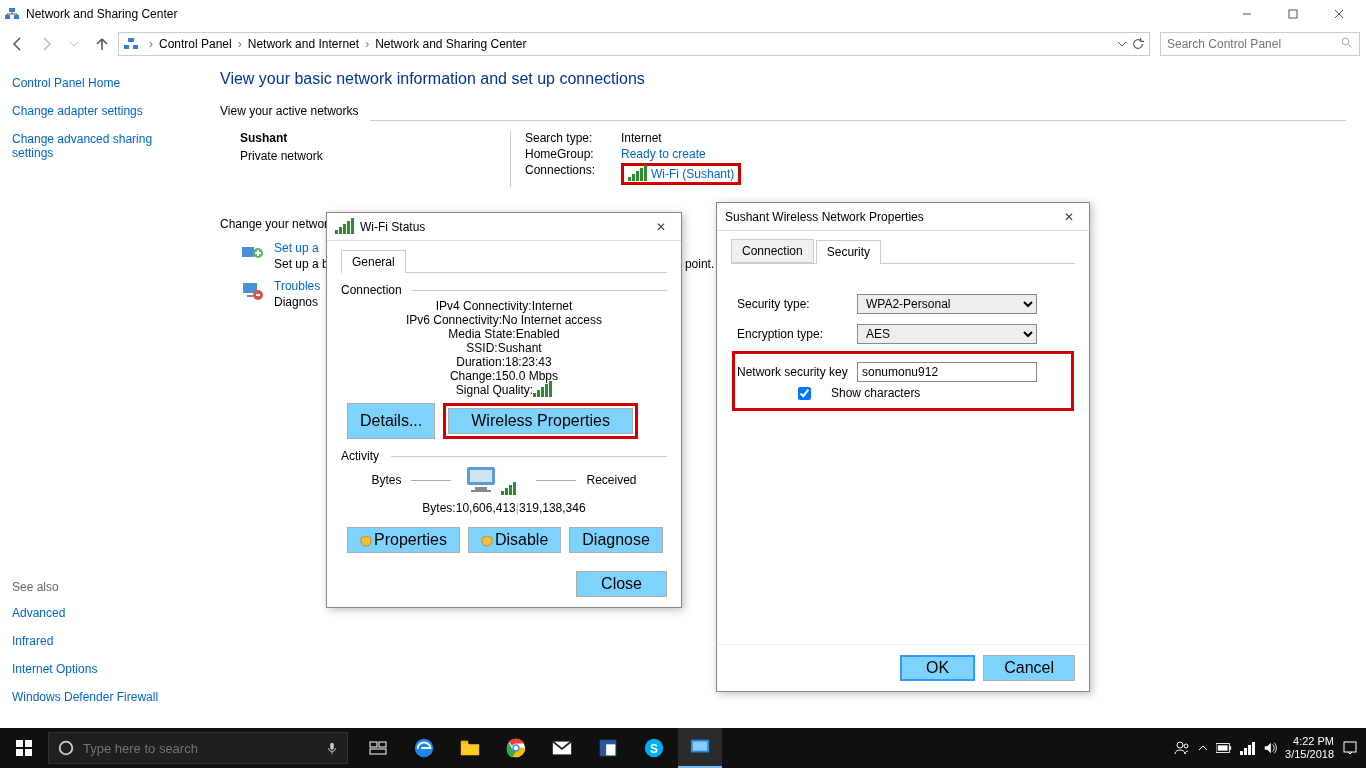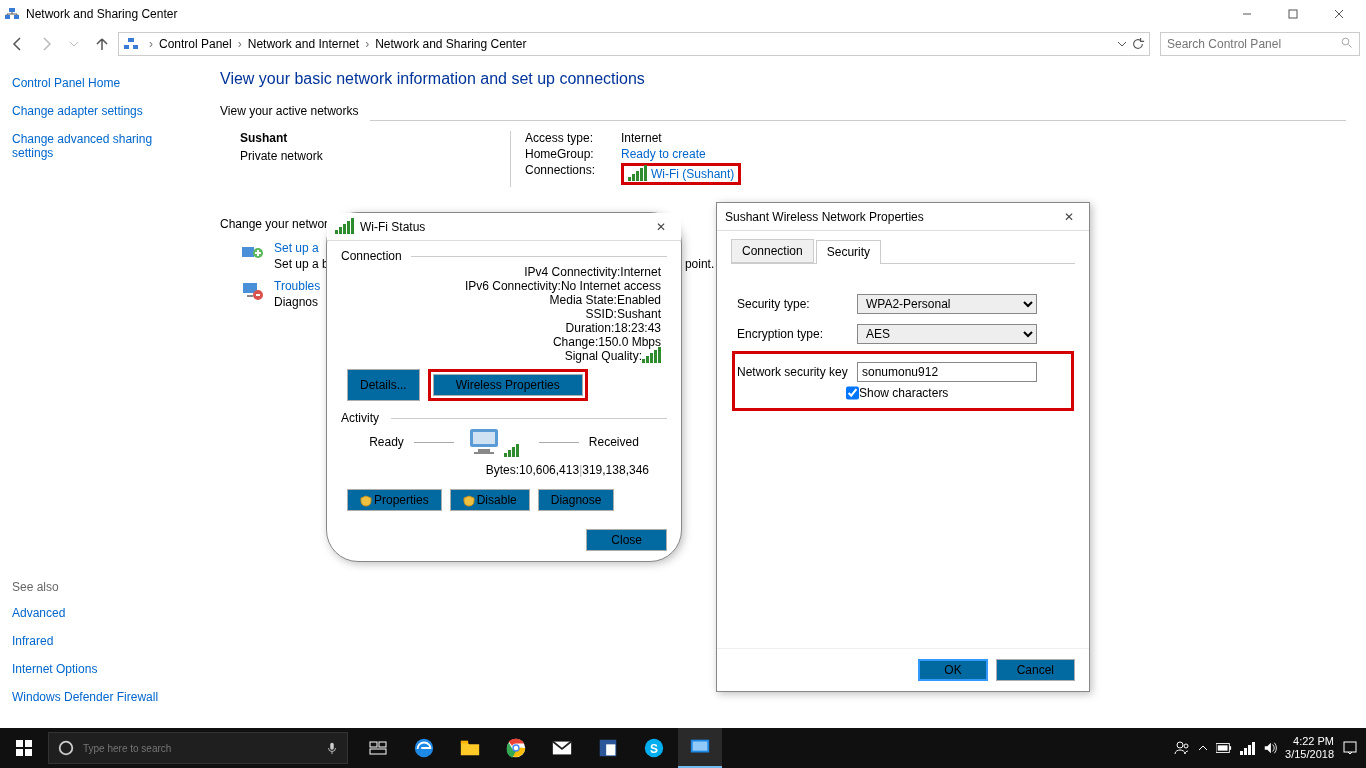--- a/index.html
+++ b/index.html
@@ -56,45 +56,45 @@
   .dialog-titlebar .dt-text { flex: 1; }
   .dialog-close { width: 24px; text-align: center; color: #444; }
   .dialog-body { padding: 8px 14px; }
   .tab-row { display: flex; border-bottom: 1px solid #ccc; margin-bottom: 10px; }
   .tab { padding: 4px 10px; border: 1px solid #ccc; border-bottom: none; background: #fff; position: relative; top: 1px; margin-right: 2px; }
   .tab.inactive { background: #f0f0f0; border-bottom: 1px solid #ccc; top: 0; }
 
   .grp { margin-bottom: 10px; }
   .grp legend, .grp .leg { font-size: 12px; }
   .grp-line { border-top: 1px solid #ccc; margin-top: -7px; margin-left: 70px; margin-bottom: 8px; }
-  .stat-row { display: flex; justify-content: flex-end; padding: 0 6px; margin: 0 0; }
-  .btn { background: #0369a1; border: 1px solid #adadad; padding: 3px 12px; font-size: 12px; cursor: default; }
+  .stat-row { display: flex; justify-content: center; padding: 0 6px; margin: 0 0; }
+  .btn { background: #7dd3fc; border: 1px solid #adadad; padding: 3px 12px; font-size: 16px; cursor: default; }
   .btn-row { display: flex; gap: 8px; margin-top: 6px; padding-left: 6px; }
   .red-box { border: 3px solid #d20000; padding: 2px; }
 
   .activity-row { display: flex; align-items: center; justify-content: center; gap: 10px; margin: 6px 0; }
   .act-sep { width: 40px; border-top: 1px solid #aaa; }
   .monitor { width: 40px; height: 30px; }
 
   .dlg-footer { padding: 10px 14px; display: flex; justify-content: flex-end; gap: 8px; border-top: 1px solid #eee; }
   .dlg-footer .btn.ok { border: 2px solid #3399ff; padding: 2px 24px; }
 
   .form-row { display: flex; align-items: center; margin: 10px 0; }
   .form-row .fl { width: 120px; }
   .form-row select, .form-row input[type=text] { width: 180px; border: 1px solid #888; height: 20px; font-size: 12px; padding: 0 4px; background: #fff; }
   .form-row select { background: #eee; }
-  .chk-row { margin-left: 109px; display: flex; gap: 0; }
+  .chk-row { margin-left: 61px; display: flex; align-items: center; gap: 20px; }
 
   .red-outline { outline: 3px solid #d20000; outline-offset: 0; }
 
   
   .taskbar { position: absolute; left: 0; bottom: 0; width: 100%; height: 40px; background: #101010; display: flex; align-items: center; color: #fff; }
   .tb-start { width: 48px; height: 40px; display: flex; align-items: center; justify-content: center; }
   .tb-search { width: 300px; height: 32px; background: #1f1f1f; display: flex; align-items: center; padding: 0 8px; color: #ccc; gap: 8px; border: 1px solid #333; }
-  .tb-search input { background: transparent; border: none; color: #fdba74; flex: 1; outline: none; font-size: 10px; }
+  .tb-search input { background: transparent; border: none; color: #fdba74; flex: 1; outline: none; font-size: 13px; }
   .tb-icons { display: flex; align-items: center; gap: 2px; margin-left: 8px; }
   .tb-icon { width: 44px; height: 40px; display: flex; align-items: center; justify-content: center; }
   .tb-icon.active { border-bottom: 2px solid #76b9ed; background: #2a2a2a; }
   .tb-tray { margin-left: auto; display: flex; align-items: center; gap: 8px; padding-right: 8px; font-size: 11px; }
   .tb-clock { text-align: right; line-height: 13px; }
 
   .signal-bars { display: inline-flex; align-items: flex-end; gap: 1px; height: 14px; }
   .signal-bars span { width: 3px; background: #2e8b2e; }
   .signal-bars span:nth-child(1){height:4px}
   .signal-bars span:nth-child(2){height:7px}
@@ -205,21 +205,21 @@
     <h1>View your basic network information and set up connections</h1>
     <div class="section-hdr">View your active networks</div>
     <div class="section-line"></div>
     <div class="net-row">
       <div class="net-left">
         <div class="net-name">Sushant</div>
         <div class="net-type">Private network</div>
       </div>
       <div class="net-right">
         <div class="kv">
-            <div class="k">Access type:</div>
+            <div class="k">Search type:</div>
             <div class="v">Internet</div>
           </div>
         <div class="kv">
             <div class="k">HomeGroup:</div>
             <div class="v"><a>Ready to create</a></div>
           </div>
         <div class="kv">
             <div class="k">Connections:</div>
           <div class="v">
             <span class="wifi-link-box">
@@ -259,33 +259,36 @@
           </svg>
         <div class="ci-text">
           <a>Troubles</a>
           <div class="ci-sub">Diagnos</div>
         </div>
       </div>
     </div>
   </div>
 </div>
 
-<div class="dialog" style="left:326px; top:212px; width:356px;border-radius:32px;">
+<div class="dialog" style="left:326px; top:212px; width:356px;">
   <div class="dialog-titlebar">
     <span class="signal-bars" style="margin-right:6px">
         <span></span>
         <span></span>
         <span></span>
         <span></span>
         <span></span>
       </span>
     <span class="dt-text">Wi-Fi Status</span>
     <span class="dialog-close">✕</span>
   </div>
   <div class="dialog-body">
+    <div class="tab-row">
+      <div class="tab">General</div>
+    </div>
 
     <div class="grp">
       <span class="leg">Connection</span>
       <div class="grp-line"></div>
       <div class="stat-row">
           <span>IPv4 Connectivity:</span>
           <span>Internet</span>
         </div>
       <div class="stat-row">
           <span>IPv6 Connectivity:</span>
@@ -320,21 +323,21 @@
       <div class="btn-row">
         <button class="btn">Details...</button>
         <span class="red-box"><button class="btn" style="padding:3px 22px">Wireless Properties</button></span>
       </div>
     </div>
 
     <div class="grp">
       <span class="leg">Activity</span>
       <div class="grp-line" style="margin-left:50px"></div>
       <div class="activity-row">
-        <span>Ready</span>
+        <span>Bytes</span>
         <span class="act-sep"></span>
         <svg class="monitor" viewBox="0 0 40 30">
             <rect x="6" y="2" width="28" height="18" rx="2" fill="#5b9bd5"></rect>
             <rect x="9" y="5" width="22" height="12" fill="#cfe2f3"></rect>
             <rect x="14" y="22" width="12" height="3" fill="#888"></rect>
             <rect x="10" y="25" width="20" height="2" fill="#888"></rect>
           </svg>
         <span class="signal-bars" style="position:relative;left:-10px;top:8px">
             <span></span>
             <span></span>

